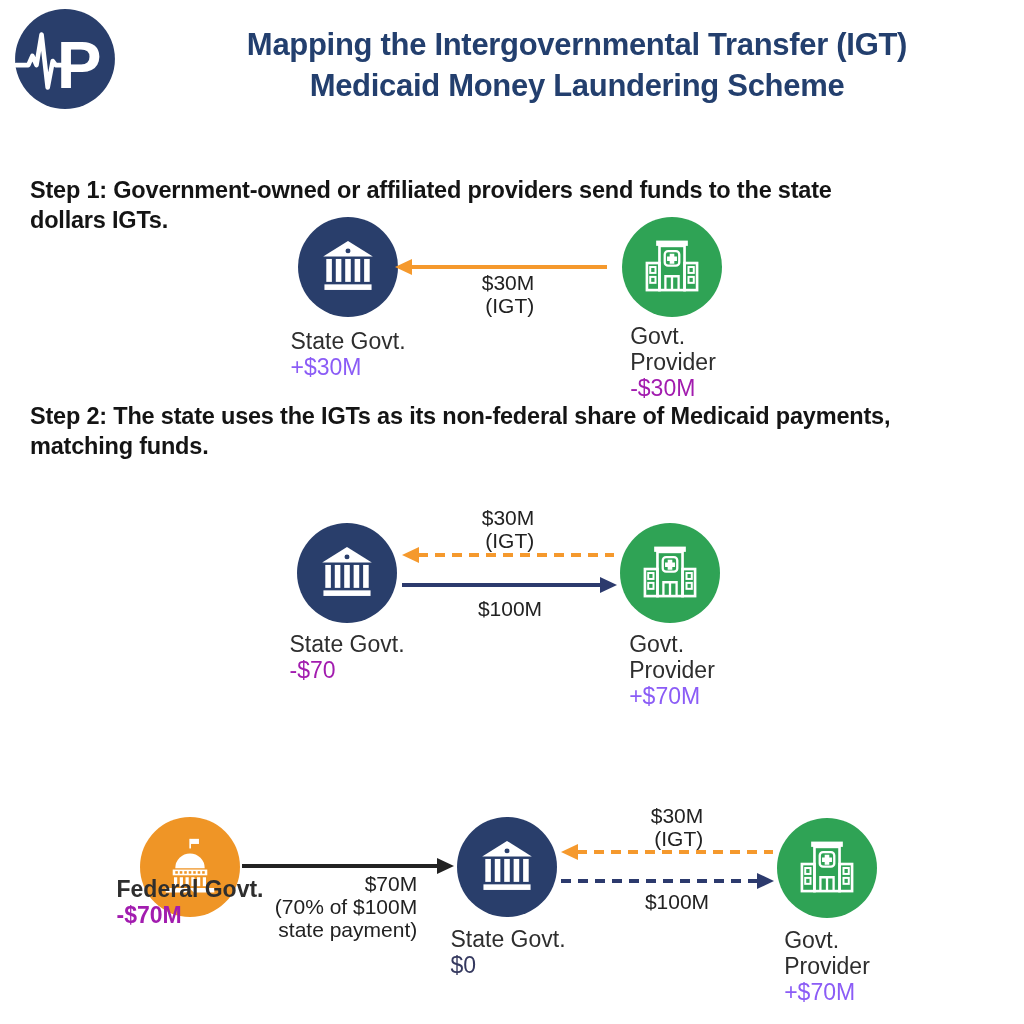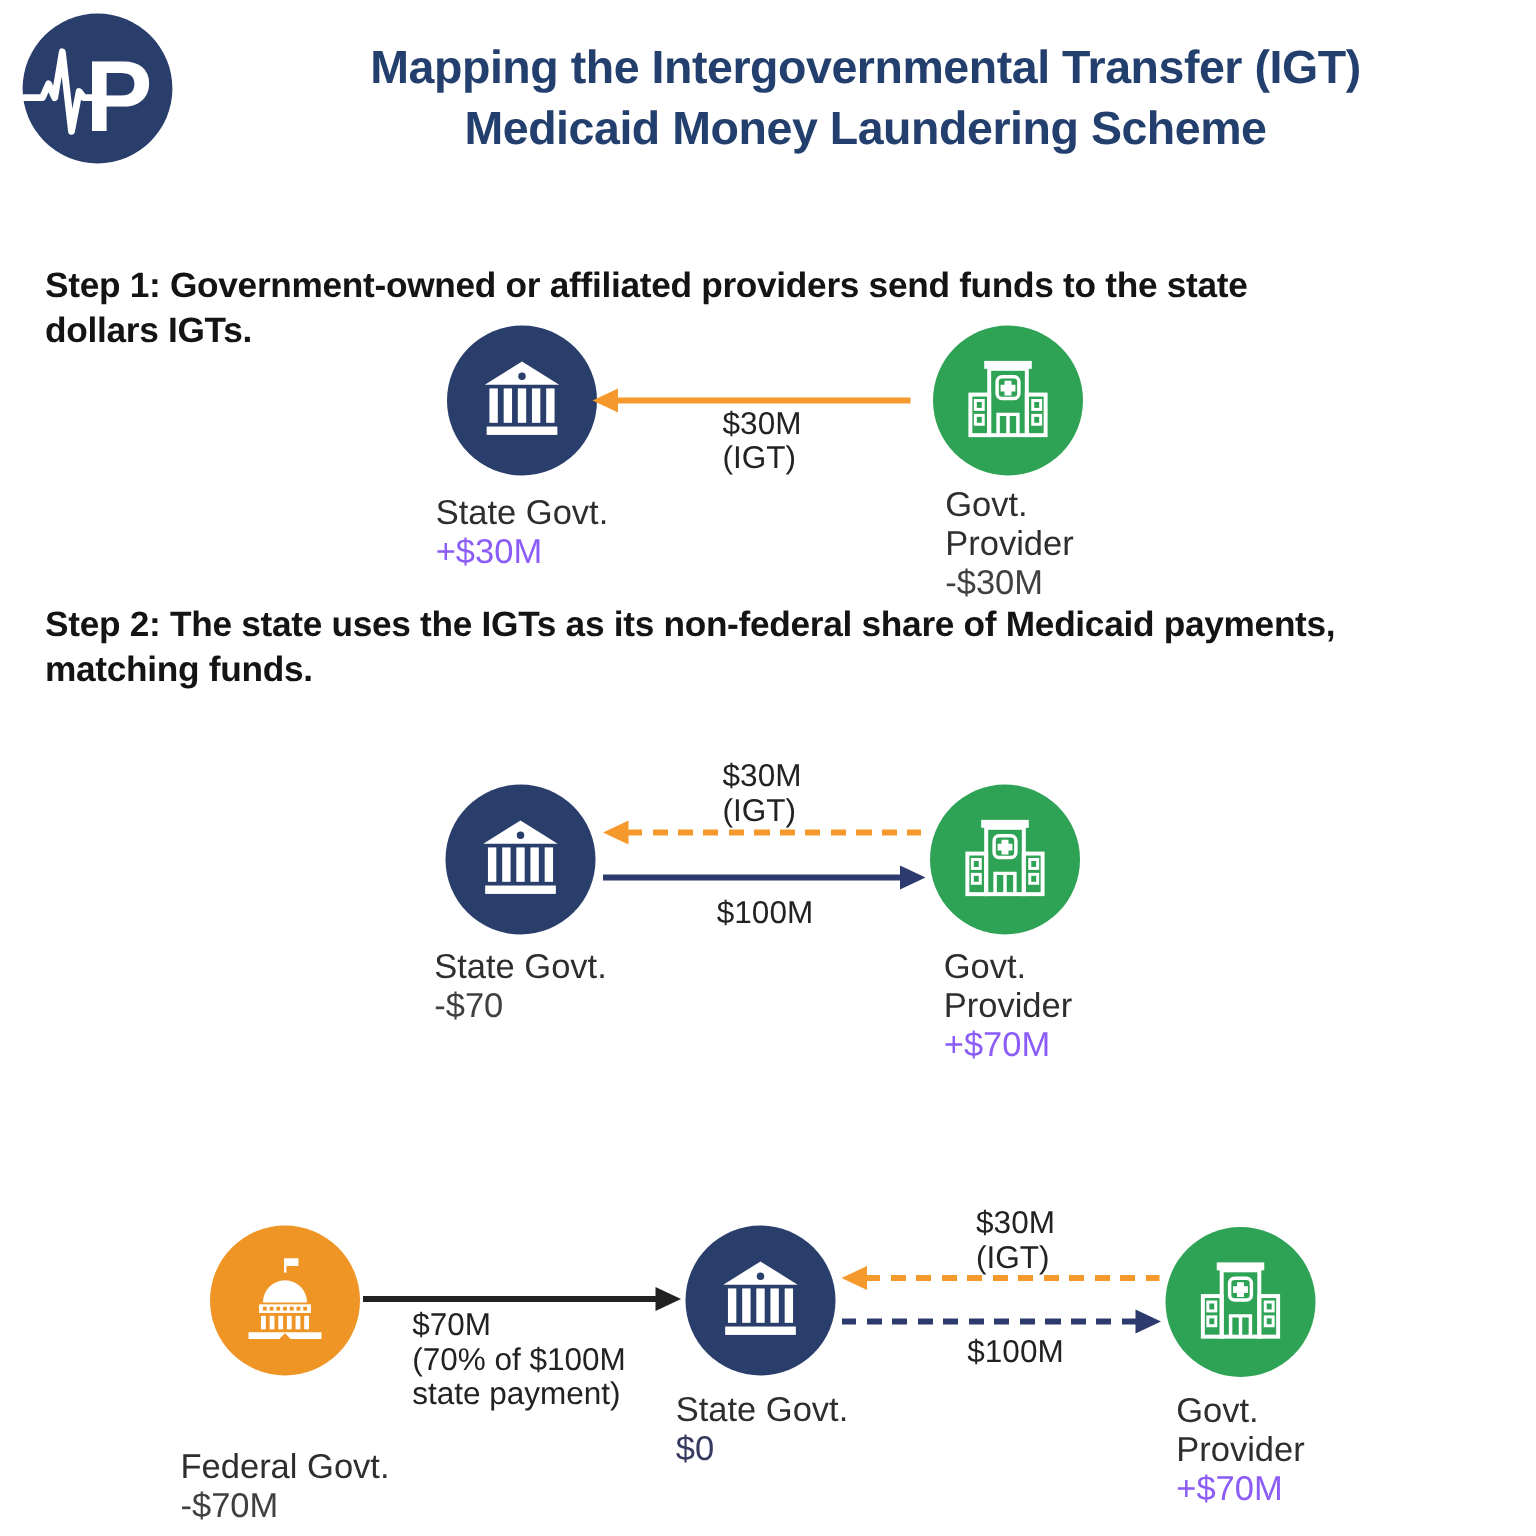--- a/index.html
+++ b/index.html
@@ -24,25 +24,25 @@
     display:flex;align-items:center;justify-content:center;
   }
   .c-navy{background:#293e6b;}
   .c-green{background:#2fa355;}
   .c-orange{background:#ef9526;}
   .node-label{
     position:absolute;transform:translateX(-50%);
     font-size:23px;line-height:26px;color:#2e2e2e;white-space:nowrap;
   }
   .d-green{color:#8b5cf6;}
-  .d-red{color:#404040;}
+  .d-red{color:#a21caf;}
   .d-navy{color:#35395f;}
   
   .arrow-label{
-    position:absolute;transform:translateX(-50%);text-align:left;
+    position:absolute;transform:translateX(-50%);text-align:right;
     font-size:21px;line-height:23px;color:#222;white-space:nowrap;
   }
   .line{position:absolute;height:3.5px;}
   .solid-orange{background:#f5992d;}
   .solid-navy{background:#2c3a6d;}
   .solid-black{background:#222;}
   .dash-orange{background:repeating-linear-gradient(90deg,#f5992d 0 10px,transparent 10px 17px);}
   .dash-navy{background:repeating-linear-gradient(90deg,#2c3a6d 0 10px,transparent 10px 17px);}
   .ah{position:absolute;width:0;height:0;border-top:8px solid transparent;border-bottom:8px solid transparent;}
   .ah-l-orange{border-right:17px solid #f5992d;}
@@ -259,21 +259,21 @@
   </div>
   <div class="line dash-orange" style="left:577px;top:850px;width:196px;"></div>
   <div class="ah ah-l-orange" style="left:561px;top:844px;"></div>
 
   <div class="line dash-navy" style="left:561px;top:879px;width:198px;"></div>
   <div class="ah ah-r-navy" style="left:757px;top:873px;"></div>
   <div class="arrow-label" style="left:677px;top:890px;">
     <div>$100M</div>
   </div>
 
-  <div class="node-label" style="left:190px;top:964px;">
+  <div class="node-label" style="left:190px;top:876px;font-weight:bold;">
     <div>Federal Govt.</div>
     <div class="d-red">-$70M</div>
   </div>
   <div class="node-label" style="left:508px;top:926px;">
     <div>State Govt.</div>
     <div class="d-navy">$0</div>
   </div>
   <div class="node-label" style="left:827px;top:927px;">
     <div>Govt.</div>
     <div>Provider</div>

